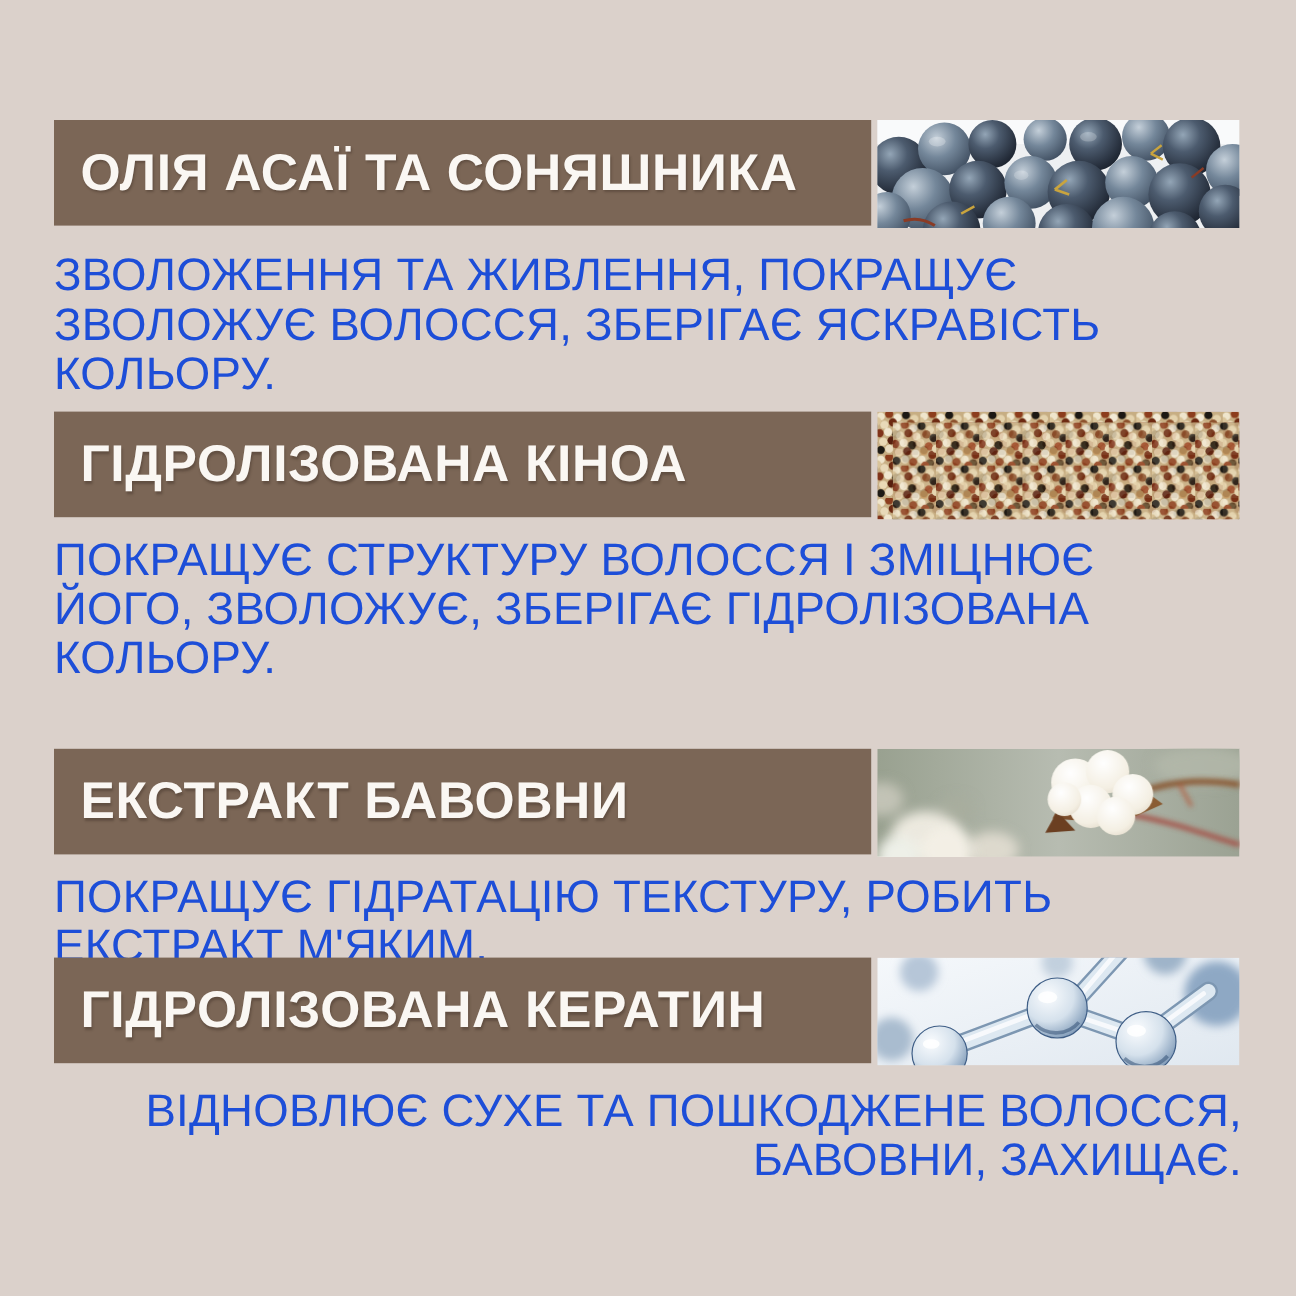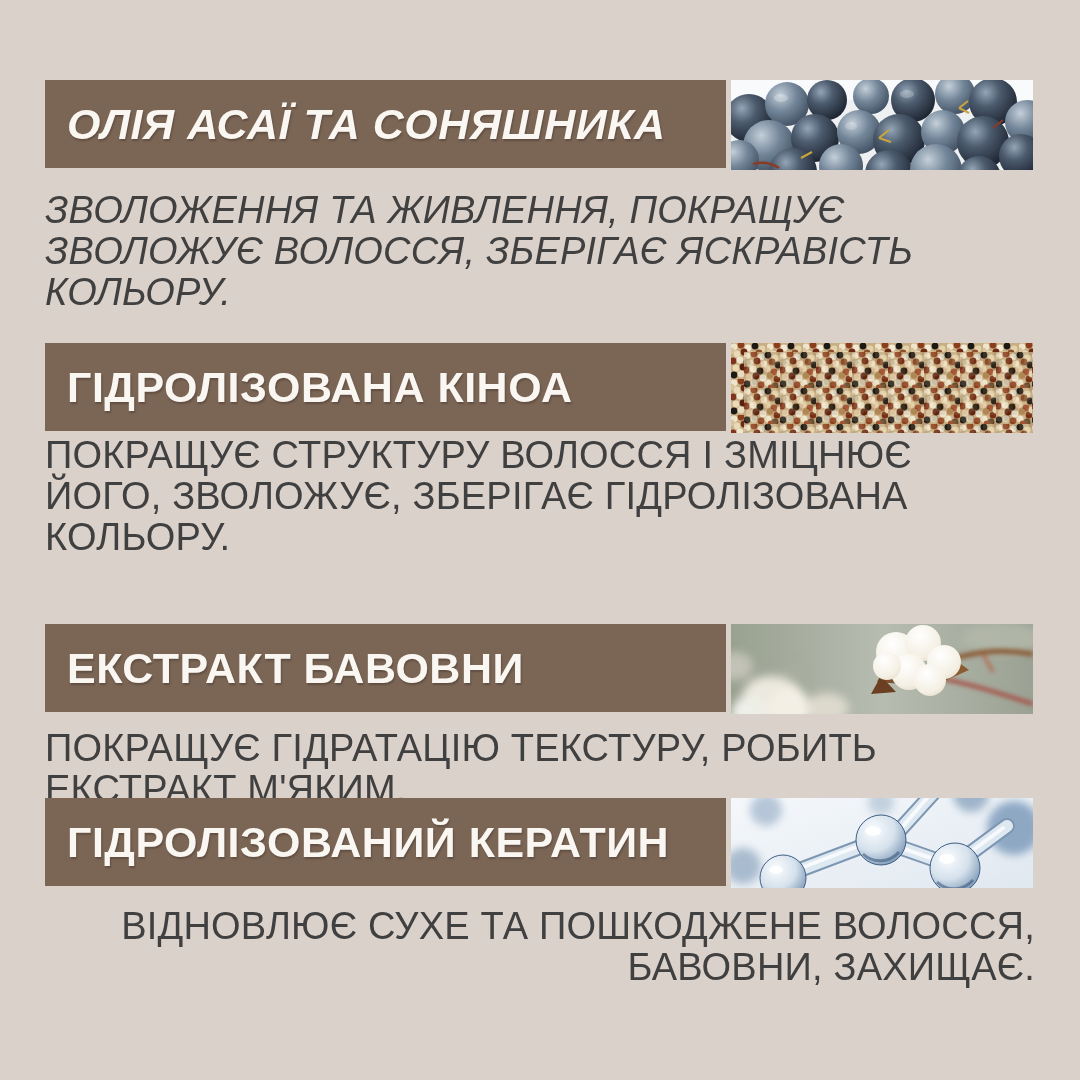--- a/index.html
+++ b/index.html
@@ -24,33 +24,33 @@
     letter-spacing:0.5px;
     color:#faf7f3;
     text-shadow:1px 2px 2px rgba(40,28,20,0.30);
     white-space:nowrap;
   }
   .photo{
     width:302px;height:90px;flex:none;
     overflow:hidden;position:relative;top:0;
   }
   .photo svg{display:block;width:302px;height:90px;}
-  .body{color:#404040;}
+  .body{color:#1d4ed8;}
   .body .line{
     font-size:38px;line-height:41px;
     letter-spacing:0.2px;
     white-space:nowrap;
   }
 </style>
 </head>
 <body>
 
 <div class="canvas">
 
-  <div class="section" style="top:80px;font-style:italic;">
+  <div class="section" style="top:100px;">
     <div class="head-row">
       <div class="bar">
         <h2>ОЛІЯ АСАЇ ТА СОНЯШНИКА</h2>
       </div>
       <div class="photo">
         <svg viewBox="0 0 302 90" preserveAspectRatio="none">
           <defs>
             <radialGradient id="bd" cx="0.35" cy="0.3" r="0.85">
               <stop offset="0" stop-color="#93a5b6"></stop>
                 <stop offset="0.35" stop-color="#4c5b6e"></stop>
@@ -142,21 +142,21 @@
                 <circle cx="36" cy="22" r="3.4" fill="#e6d4ae"></circle>
               <circle cx="0" cy="8" r="3.4" fill="#d9c49a"></circle>
                 <circle cx="27" cy="36" r="3.4" fill="#93401f"></circle>
             </pattern>
           </defs>
           <rect width="302" height="90" fill="url(#qp)"></rect>
           <rect width="302" height="90" fill="url(#qp)" transform="translate(13 9)" opacity="0.85"></rect>
         </svg>
       </div>
     </div>
-    <div class="body" style="margin-top:4px;">
+    <div class="body" style="margin-top:16px;">
       <div class="line">ПОКРАЩУЄ СТРУКТУРУ ВОЛОССЯ І ЗМІЦНЮЄ</div>
       <div class="line">ЙОГО, ЗВОЛОЖУЄ, ЗБЕРІГАЄ ГІДРОЛІЗОВАНА</div>
       <div class="line">КОЛЬОРУ.</div>
     </div>
   </div>
 
   <div class="section" style="top:624px;">
     <div class="head-row">
       <div class="bar">
         <h2>ЕКСТРАКТ БАВОВНИ</h2>
@@ -213,21 +213,21 @@
     <div class="body" style="margin-top:16px;">
       <div class="line">ПОКРАЩУЄ ГІДРАТАЦІЮ ТЕКСТУРУ, РОБИТЬ</div>
       <div class="line">ЕКСТРАКТ М'ЯКИМ.</div>
       <div class="line"></div>
     </div>
   </div>
 
   <div class="section" style="top:798px;">
     <div class="head-row">
       <div class="bar">
-        <h2>ГІДРОЛІЗОВАНИЙ КЕРАТИН</h2>
+        <h2>ГІДРОЛІЗОВАНА КЕРАТИН</h2>
       </div>
       <div class="photo">
         <svg viewBox="0 0 302 90" preserveAspectRatio="none">
           <defs>
             <linearGradient id="kbg" x1="0" y1="0" x2="1" y2="1">
               <stop offset="0" stop-color="#f5f8fb"></stop>
                 <stop offset="1" stop-color="#e0e8f0"></stop>
             </linearGradient>
             <radialGradient id="kg" cx="0.35" cy="0.3" r="0.95">
               <stop offset="0" stop-color="#fafcfe"></stop>

